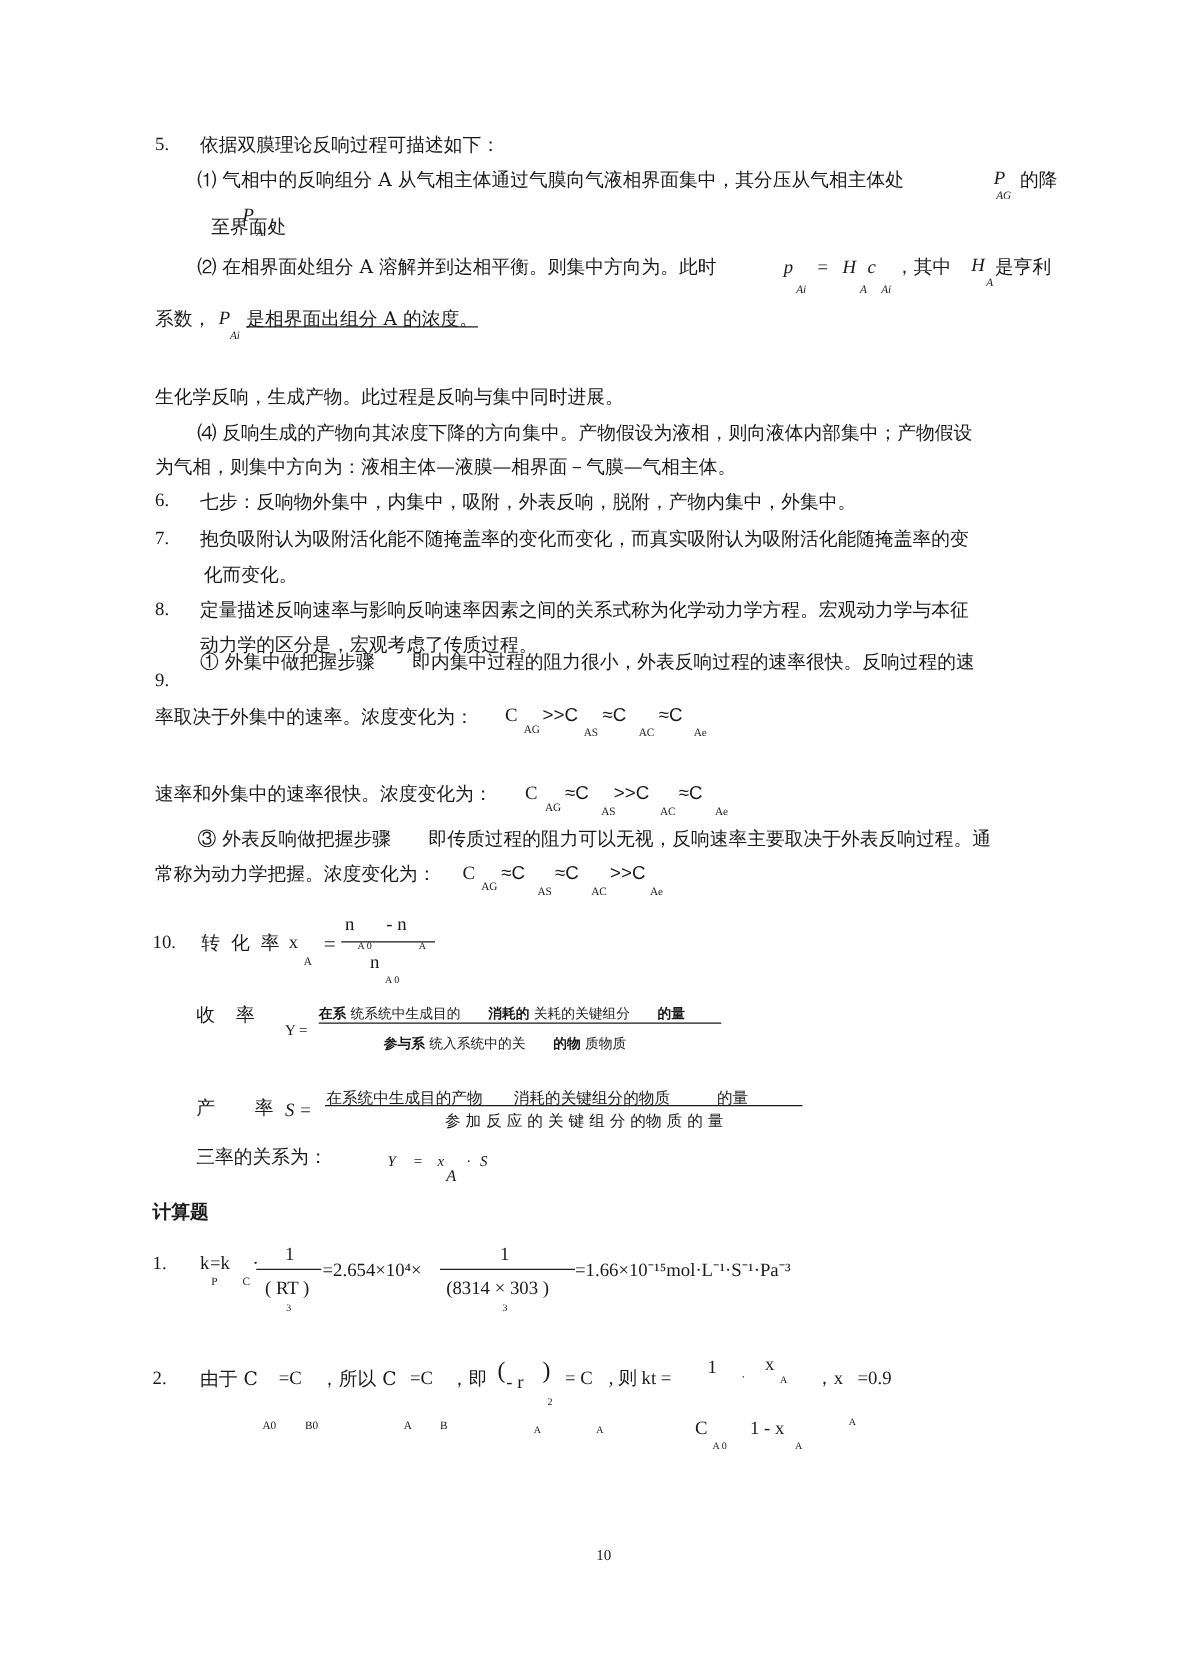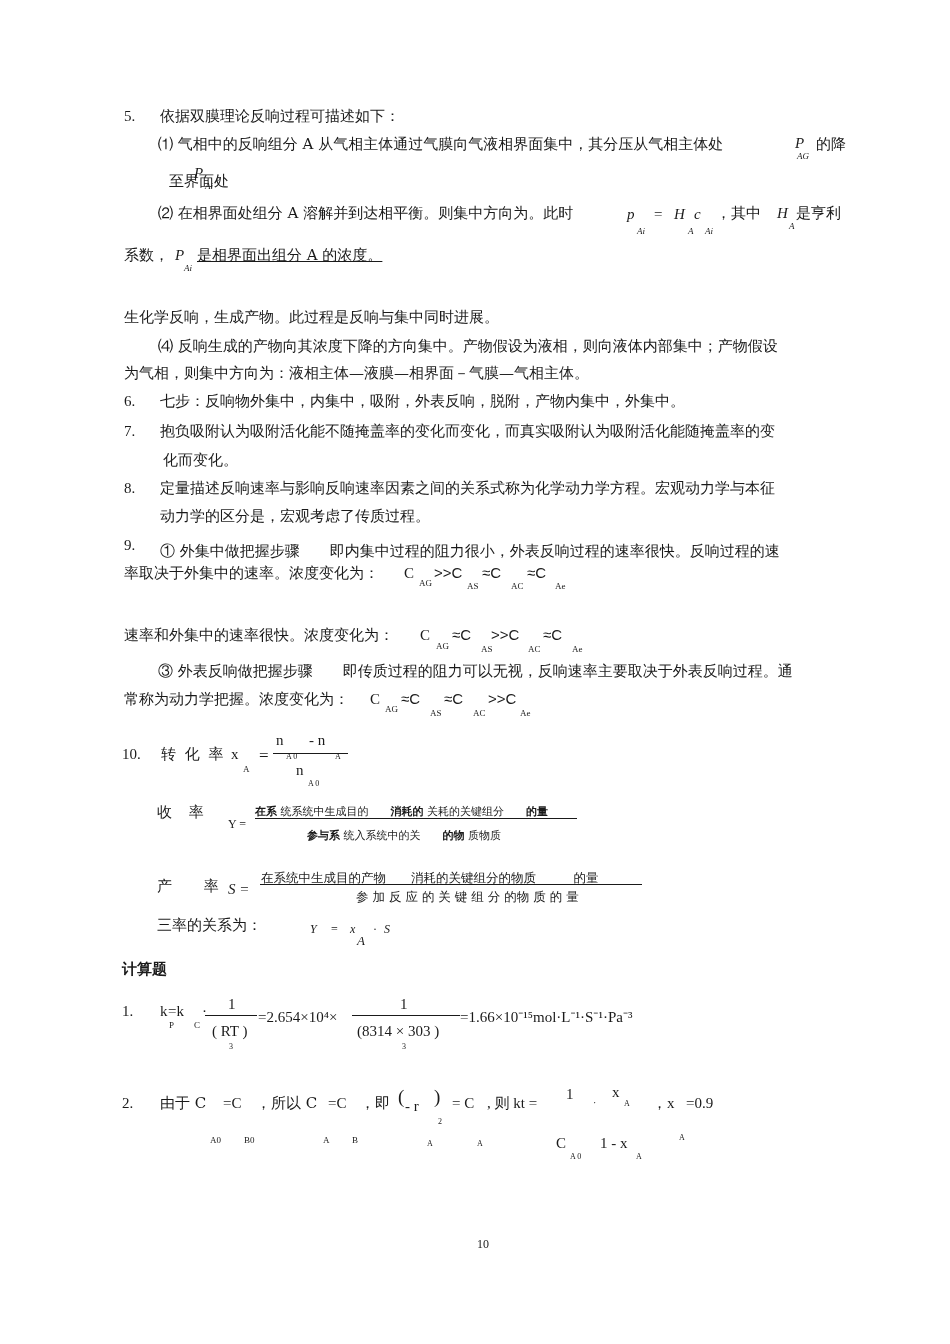--- a/index.html
+++ b/index.html
@@ -64,21 +64,21 @@
 
   <span class="t num" style="left:124px;top:422px;">7.</span>
   <span class="t cn" style="left:160px;top:422px;">抱负吸附认为吸附活化能不随掩盖率的变化而变化，而真实吸附认为吸附活化能随掩盖率的变</span>
   <span class="t cn" style="left:163px;top:451px;">化而变化。</span>
 
   <span class="t num" style="left:124px;top:479px;">8.</span>
   <span class="t cn" style="left:160px;top:479px;">定量描述反响速率与影响反响速率因素之间的关系式称为化学动力学方程。宏观动力学与本征</span>
   <span class="t cn" style="left:160px;top:507px;">动力学的区分是，宏观考虑了传质过程。</span>
 
   <span class="t num" style="left:124px;top:536px;">9.</span>
-  <span class="t cn" style="left:160px;top:542px;">① 外集中做把握步骤　　即内集中过程的阻力很小，外表反响过程的速率很快。反响过程的速</span>
+  <span class="t cn" style="left:160px;top:520px;">① 外集中做把握步骤　　即内集中过程的阻力很小，外表反响过程的速率很快。反响过程的速</span>
   <span class="t cn" style="left:124px;top:564px;">率取决于外集中的速率。浓度变化为：</span>
 
   <span class="t num" style="left:404px;top:564px;">C</span>
   <span class="sub" style="left:419px;top:578px;">AG</span>
   <span class="t sans" style="left:434px;top:564px;">&gt;&gt;C</span>
   <span class="sub" style="left:467px;top:581px;">AS</span>
   <span class="t sans" style="left:482px;top:564px;">≈C</span>
   <span class="sub" style="left:511px;top:581px;">AC</span>
   <span class="t sans" style="left:527px;top:564px;">≈C</span>
   <span class="sub" style="left:555px;top:581px;">Ae</span>

